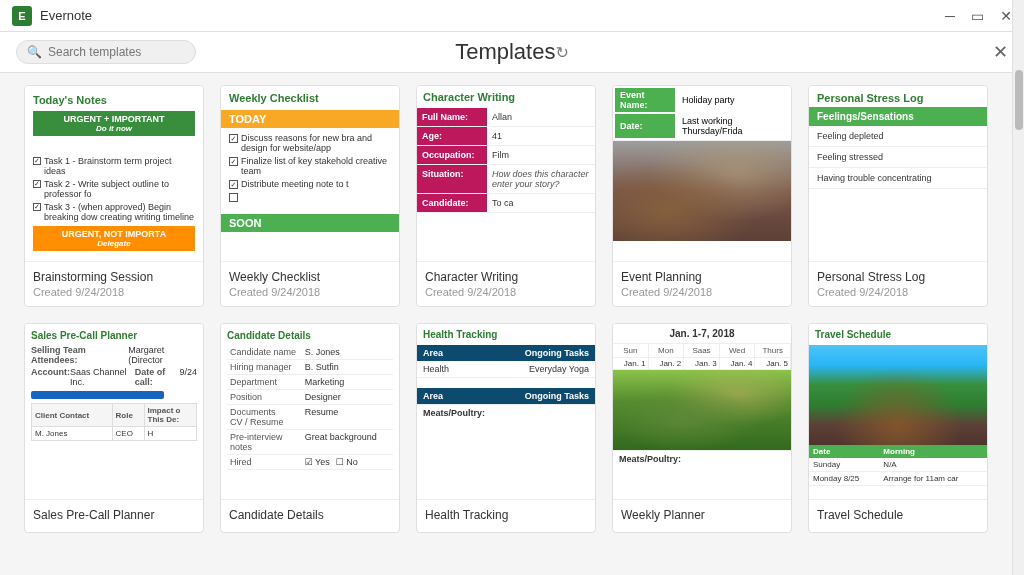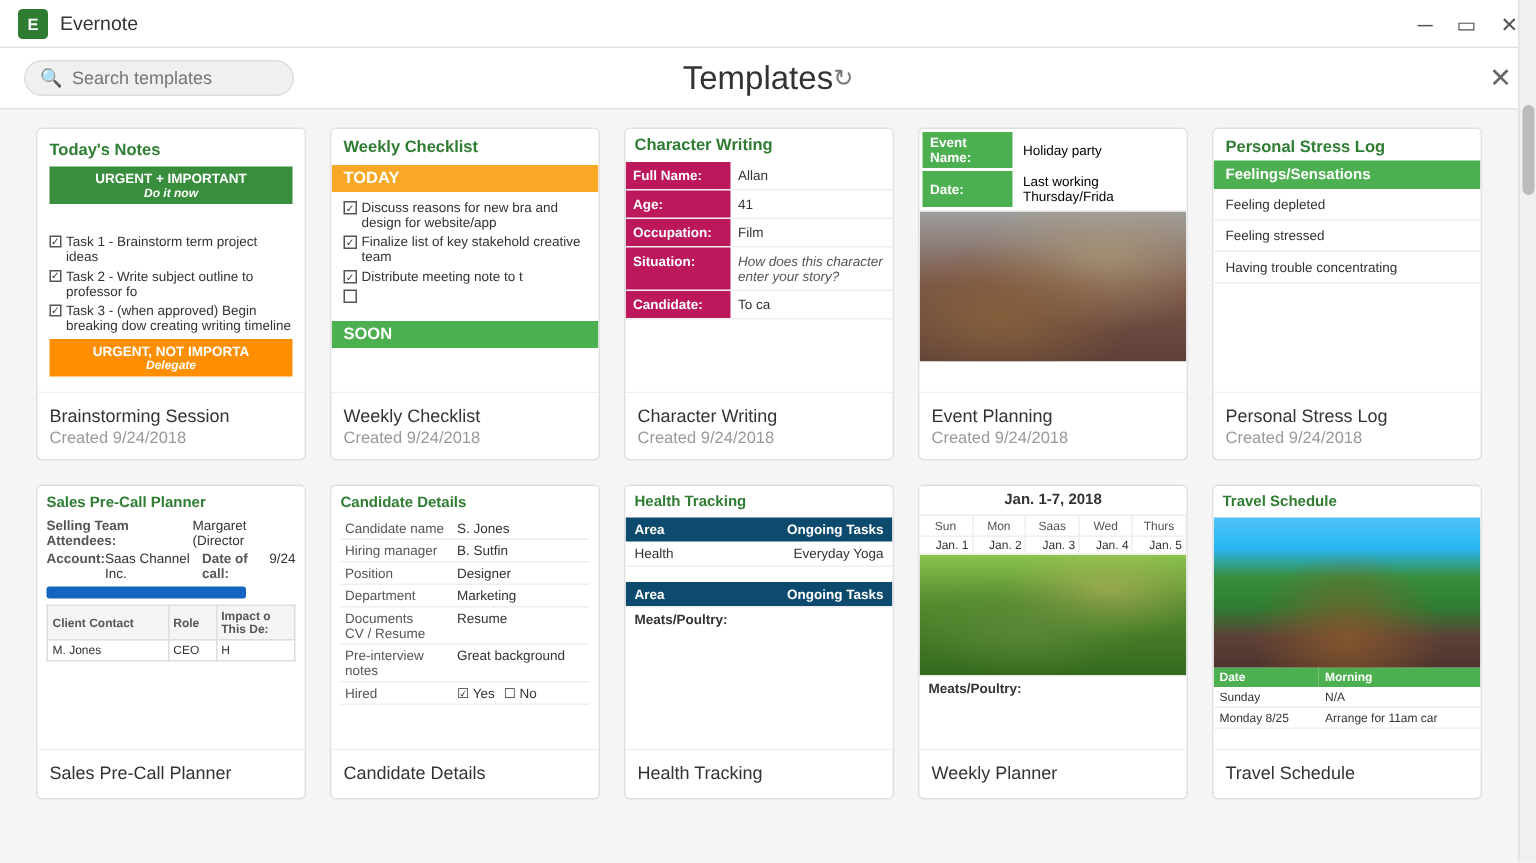--- a/index.html
+++ b/index.html
@@ -773,26 +773,26 @@
             <tbody>
                 <tr>
                   <td>Candidate name</td>
                   <td>S. Jones</td>
                 </tr>
             <tr>
                   <td>Hiring manager</td>
                   <td>B. Sutfin</td>
                 </tr>
             <tr>
+                  <td>Department</td>
+                  <td>Marketing</td>
+                </tr>
+            <tr>
                   <td>Position</td>
                   <td>Designer</td>
-                </tr>
-            <tr>
-                  <td>Department</td>
-                  <td>Marketing</td>
                 </tr>
             <tr>
                   <td>Documents<br>CV / Resume</td>
                   <td>Resume</td>
                 </tr>
             <tr>
                   <td>Pre-interview notes</td>
                   <td>Great background</td>
                 </tr>
             <tr>

